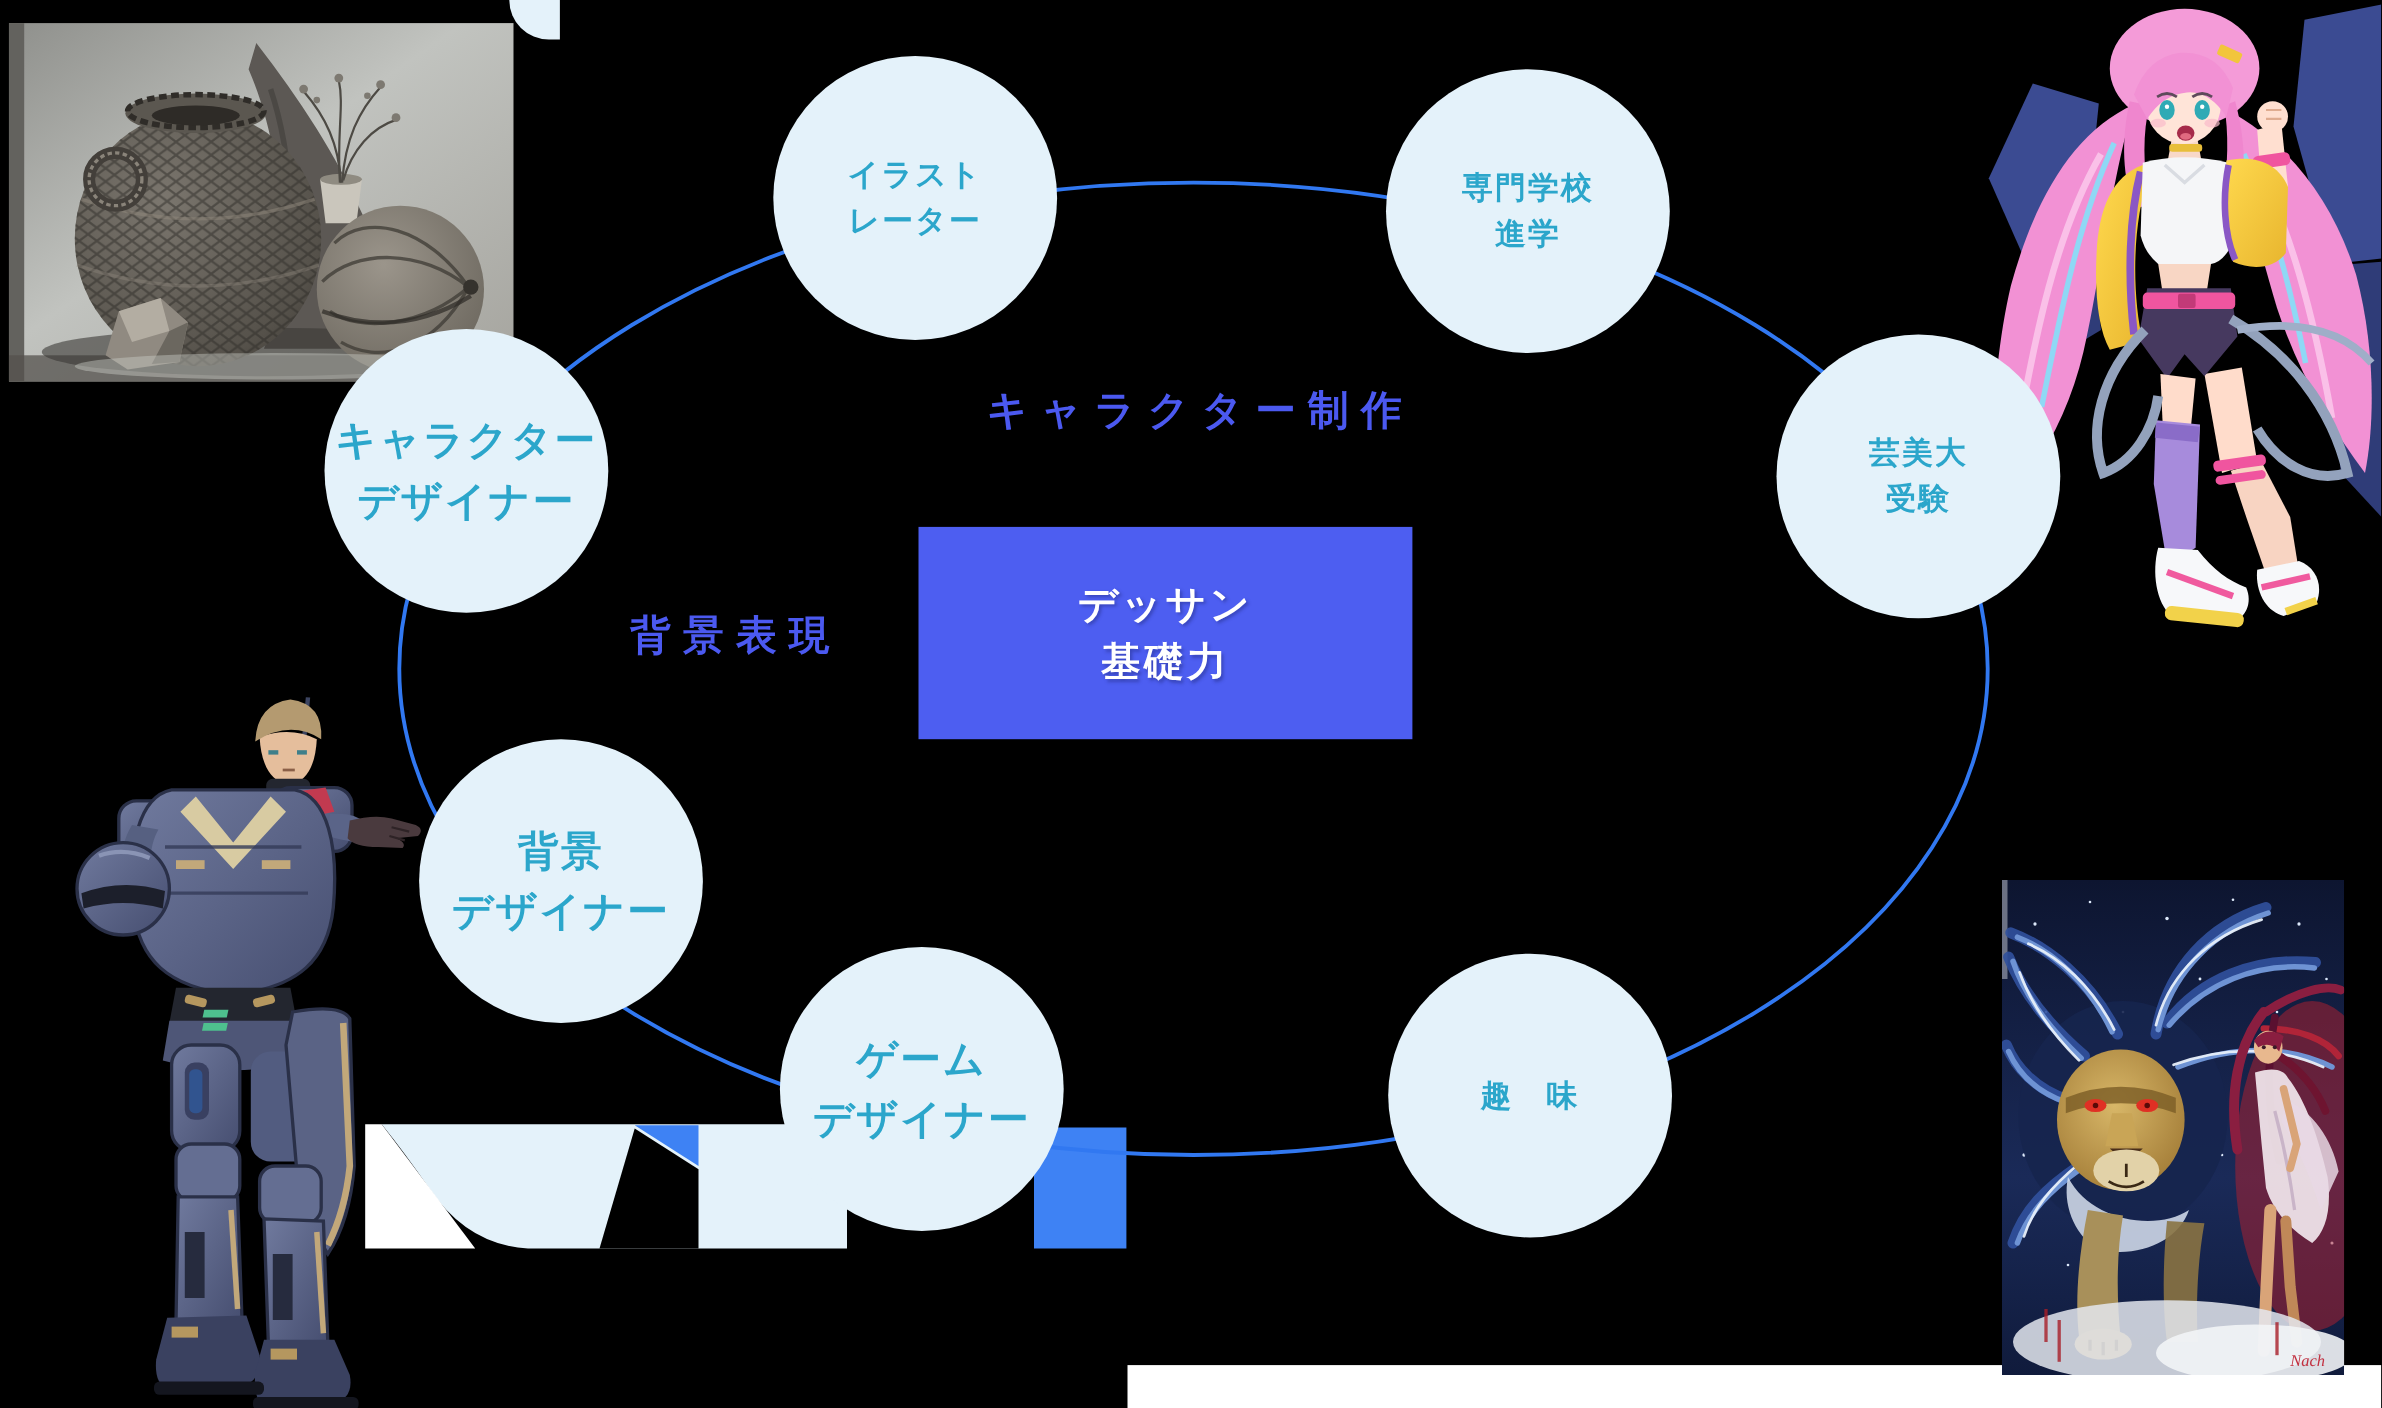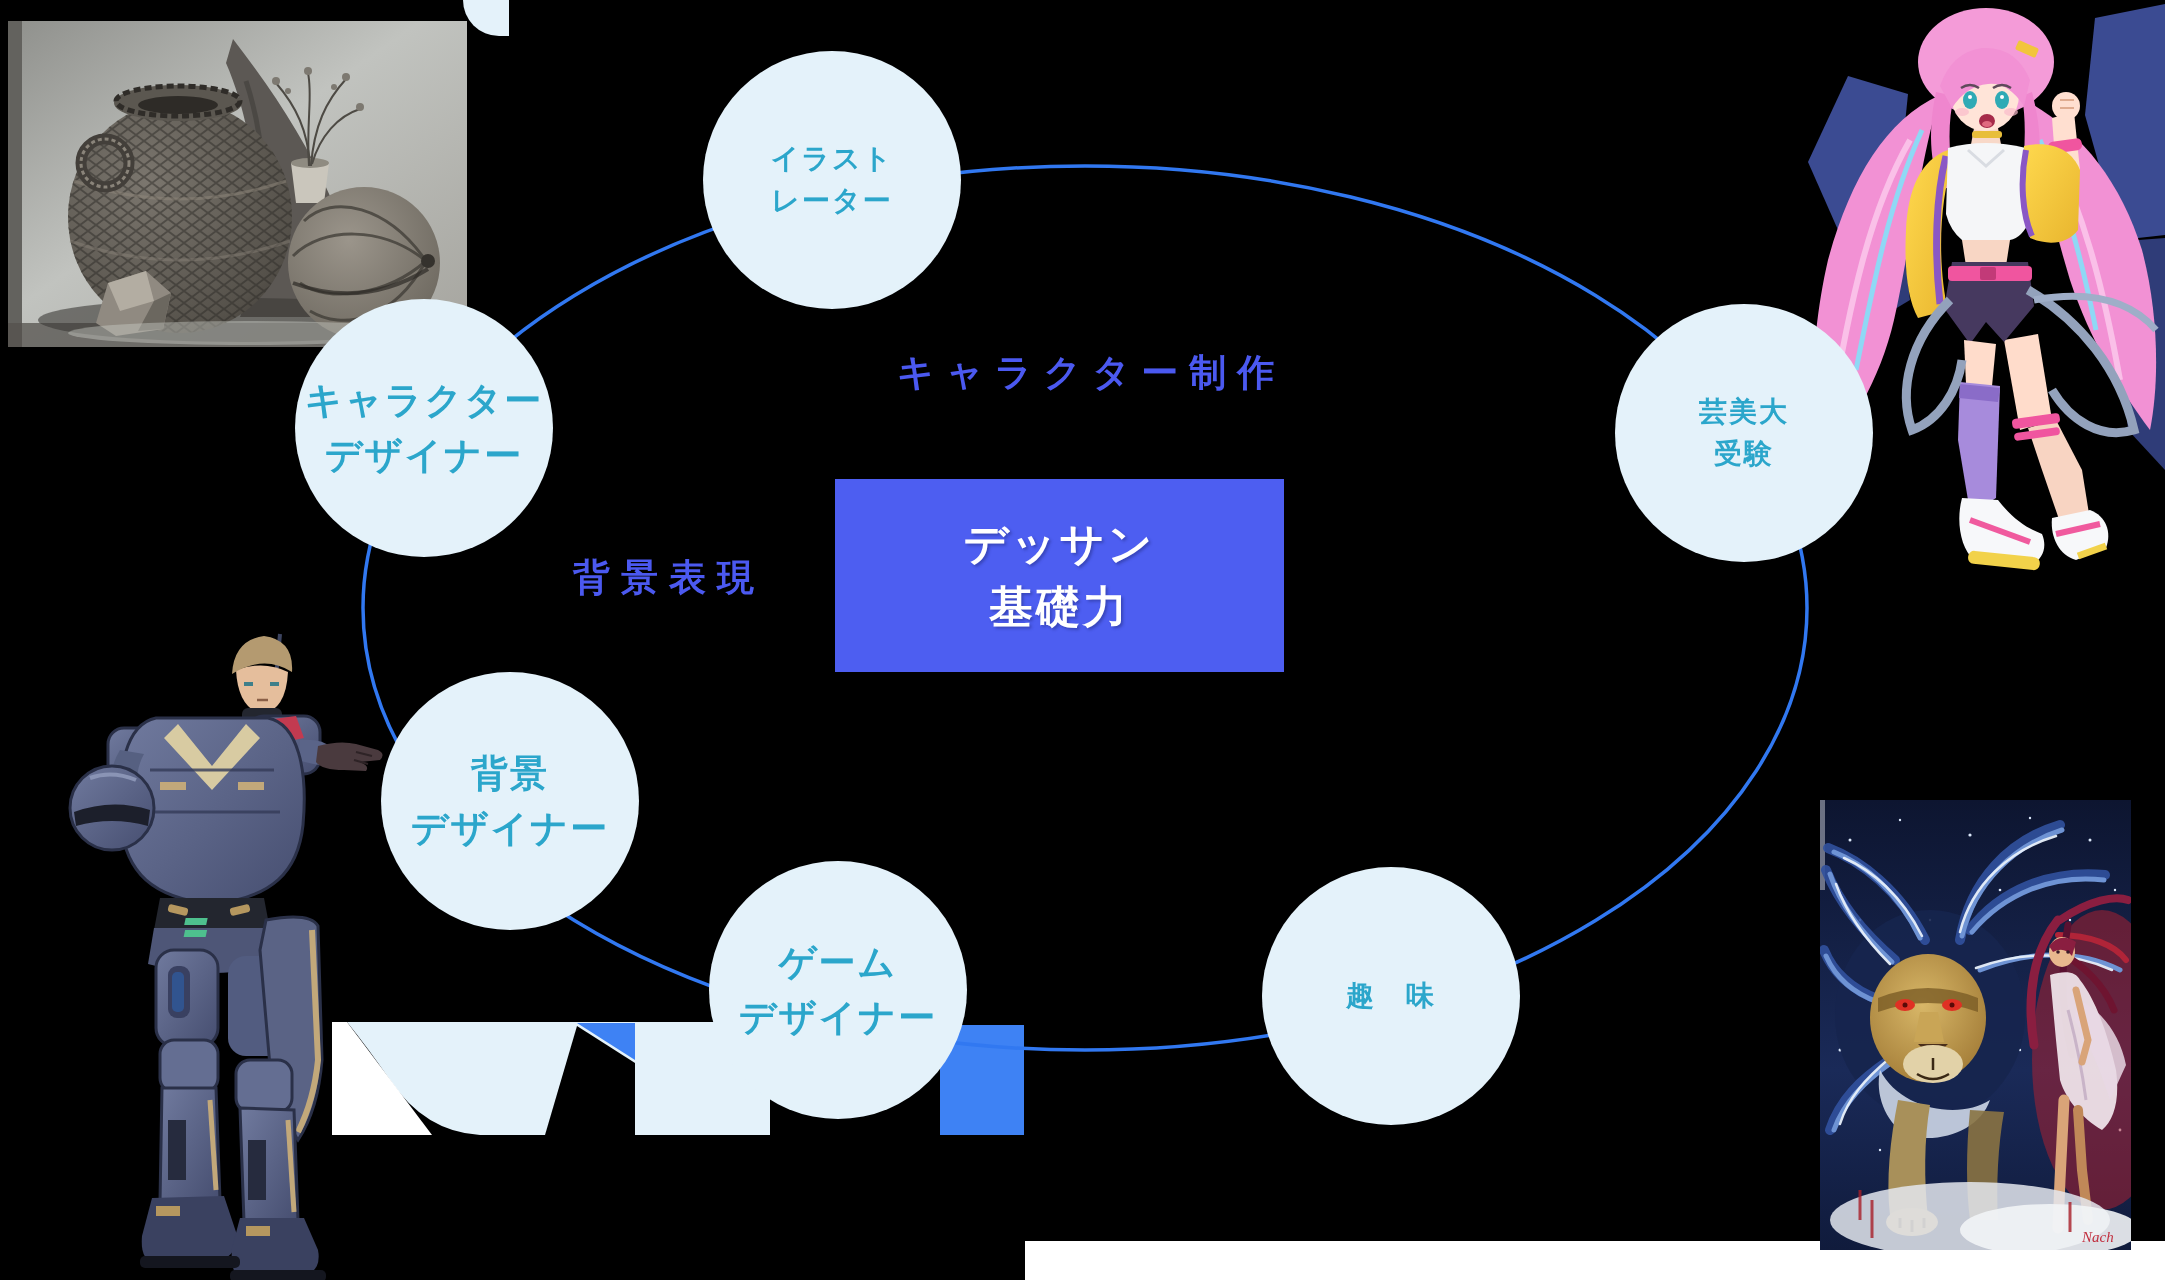--- a/index.html
+++ b/index.html
@@ -26,21 +26,21 @@
   }
   .edge-label{
     position:absolute;transform:translate(-50%,-50%);
     color:var(--label-text);font-size:37px;font-weight:900;letter-spacing:11px;
     white-space:nowrap;z-index:6;
   }
   #center-box{
     position:absolute;left:835px;top:479px;width:449px;height:193px;
     background:var(--center-fill);color:var(--center-text);
     display:flex;align-items:center;justify-content:center;text-align:center;
-    font-size:44px;font-weight:700;line-height:1.42;letter-spacing:3px;
+    font-size:36px;font-weight:700;line-height:1.42;letter-spacing:3px;
     white-space:pre-line;z-index:6;text-shadow:2px 2px 3px rgba(30,40,120,.45);
   }
   .corner-round{background:var(--node-fill);}
 </style>
 </head>
 <body>
 
 <div id="canvas">
 
   <div class="strip" style="left:1025px;top:1241px;width:1140px;height:39px;"></div>
@@ -369,20 +369,22 @@
       <polygon points="2,2 17,2 102,115 2,115" fill="#FFFFFF"></polygon>
     </svg>
   </div>
 
   <svg id="edge-svg" width="2165" height="1280" viewBox="0 0 2165 1280">
     <ellipse cx="1085" cy="608" rx="722" ry="442" fill="none" style="stroke:var(--edge-line)" stroke-width="3.5"></ellipse>
   </svg>
 
   <div class="node" style="left:703px;top:51px;">イラスト
 レーター</div>
+  <div class="node" style="left:1260px;top:63px;">専門学校
+進学</div>
   <div class="node" style="left:295px;top:299px;font-size:37px;">キャラクター
 デザイナー</div>
   <div class="node" style="left:1615px;top:304px;">芸美大
 受験</div>
   <div class="node" style="left:381px;top:672px;font-size:37px;">背景
 デザイナー</div>
   <div class="node" style="left:709px;top:861px;font-size:37px;">ゲーム
 デザイナー</div>
   <div class="node" style="left:1262px;top:867px;">趣　味</div>
 

